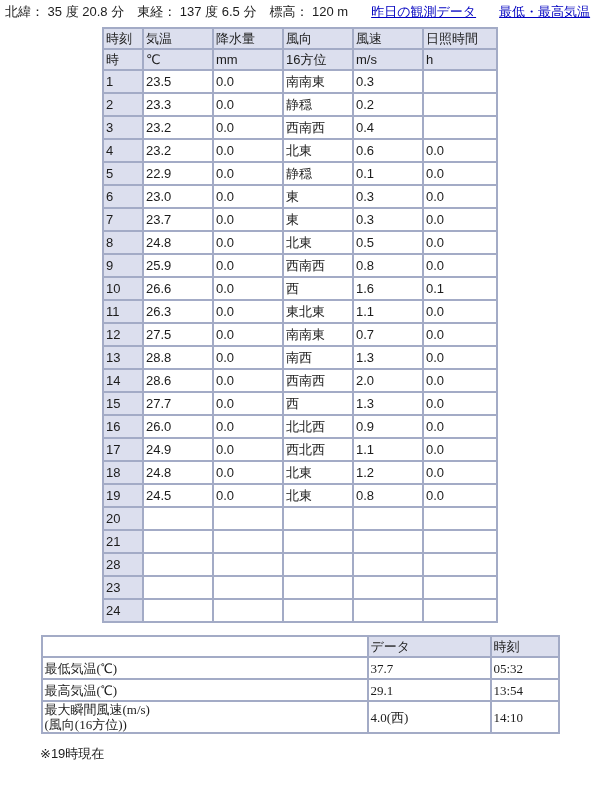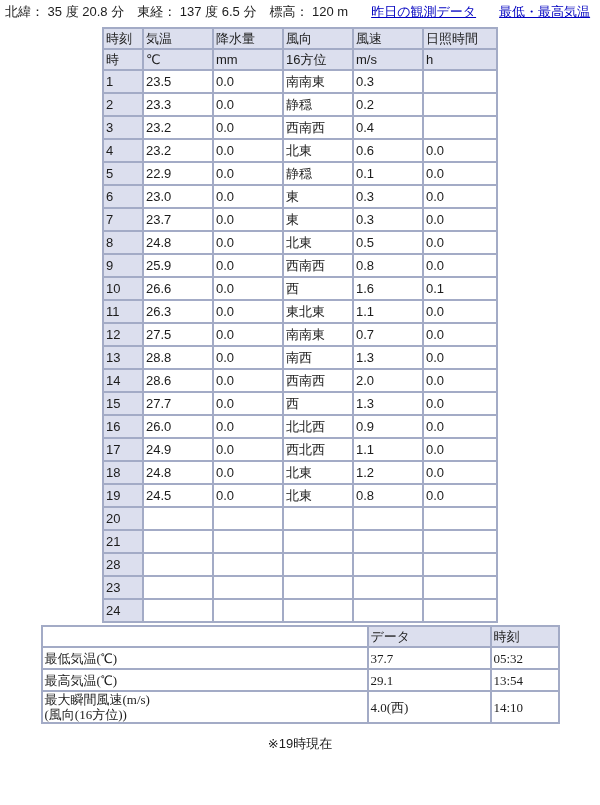--- a/index.html
+++ b/index.html
@@ -39,28 +39,28 @@
     padding: 0 2px;
     font-weight: normal;
     font-size: 13px;
     overflow: hidden;
     white-space: nowrap;
   }
   table.hourly { width: 394px; margin-top: 8px; }
   .hourly thead th { height: 19px; background: var(--headerbg); }
   .hourly tbody td { height: 21px; background: #ffffff; }
   .hourly tbody td:first-child { background: var(--headerbg); }
-  table.summary { width: 517px; margin-top: 2px; }
+  table.summary { width: 517px; margin-top: 12px; }
   .summary thead th { height: 19px; background: var(--headerbg); }
   .summary thead th:first-child { background: #ffffff; }
   .summary tbody td { height: 20px; background: #ffffff; white-space: normal; line-height: 15px; font-family: Liberation Serif, serif; }
   .footer {
     width: 520px;
     margin: 11px auto 0 auto;
-    text-align: center;
+    text-align: left;
     padding-bottom: 8px;
   }
 </style>
 </head>
 <body>
 
 <div class="page">
 
   <div class="topbar">
     <span>北緯： 35 度 20.8 分　東経： 137 度 6.5 分　標高： 120 m</span><a href="#" class="lnk">昨日の観測データ</a><a href="#" class="lnk">最低・最高気温</a>

